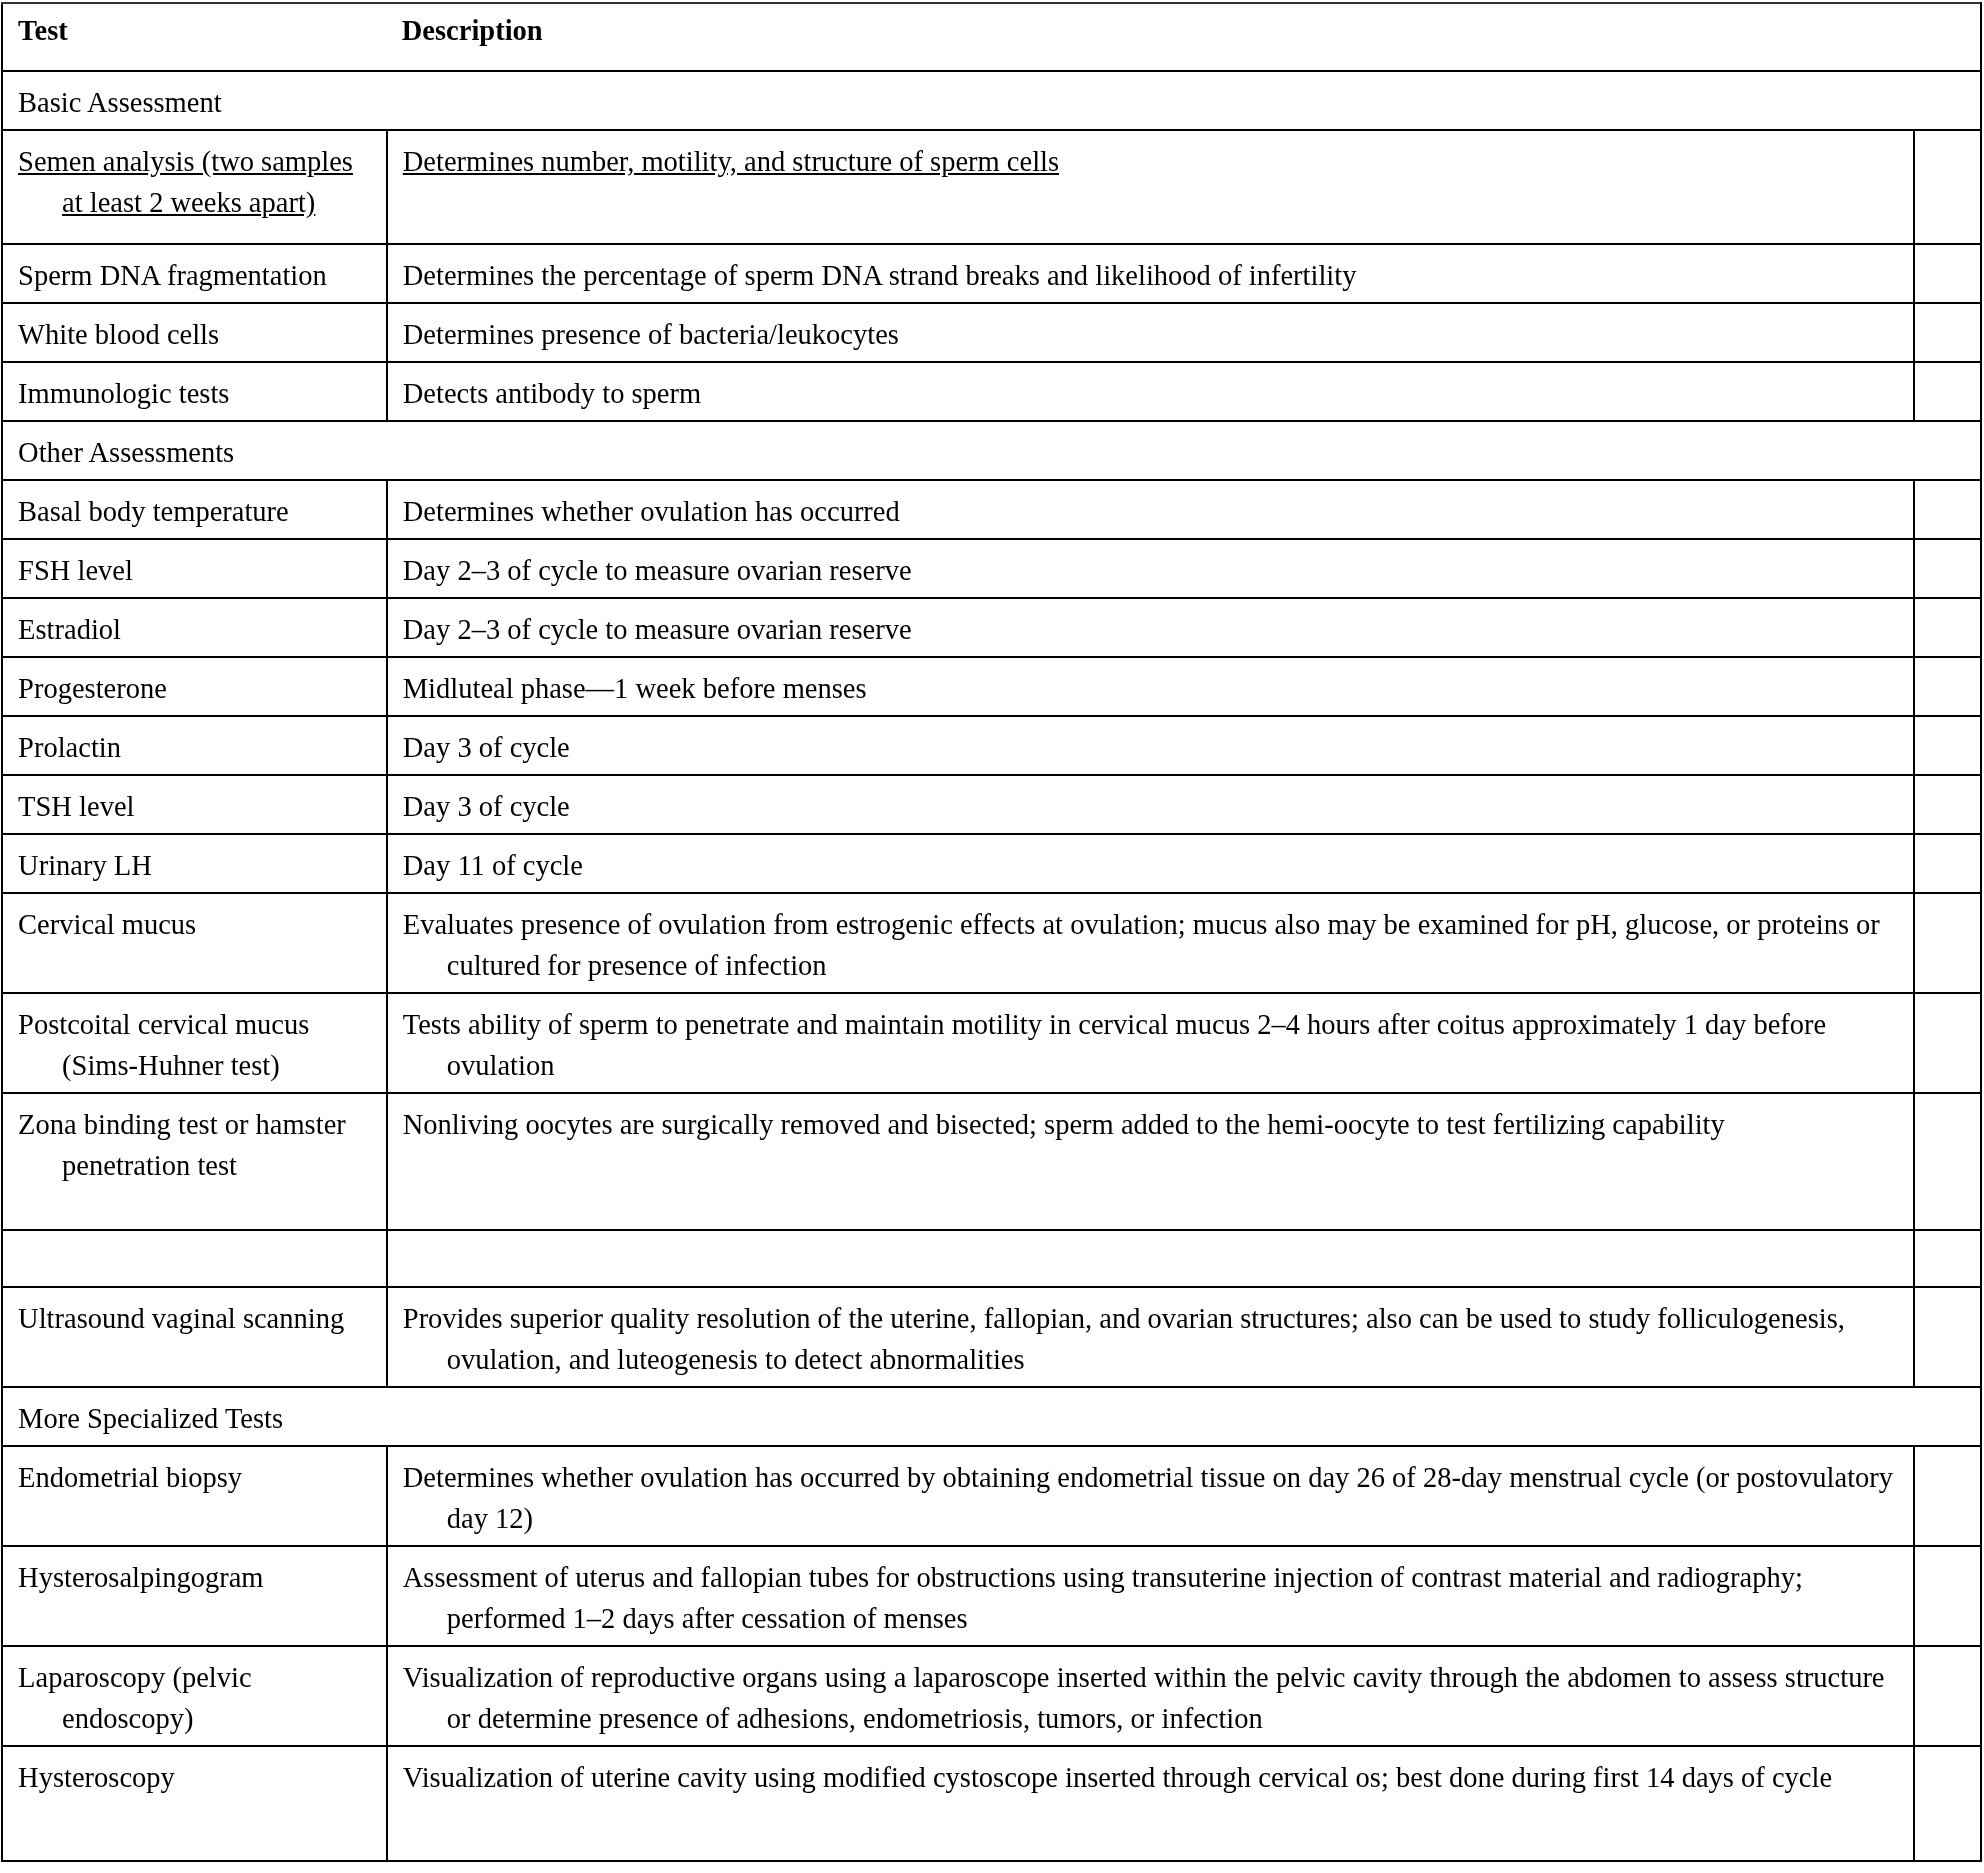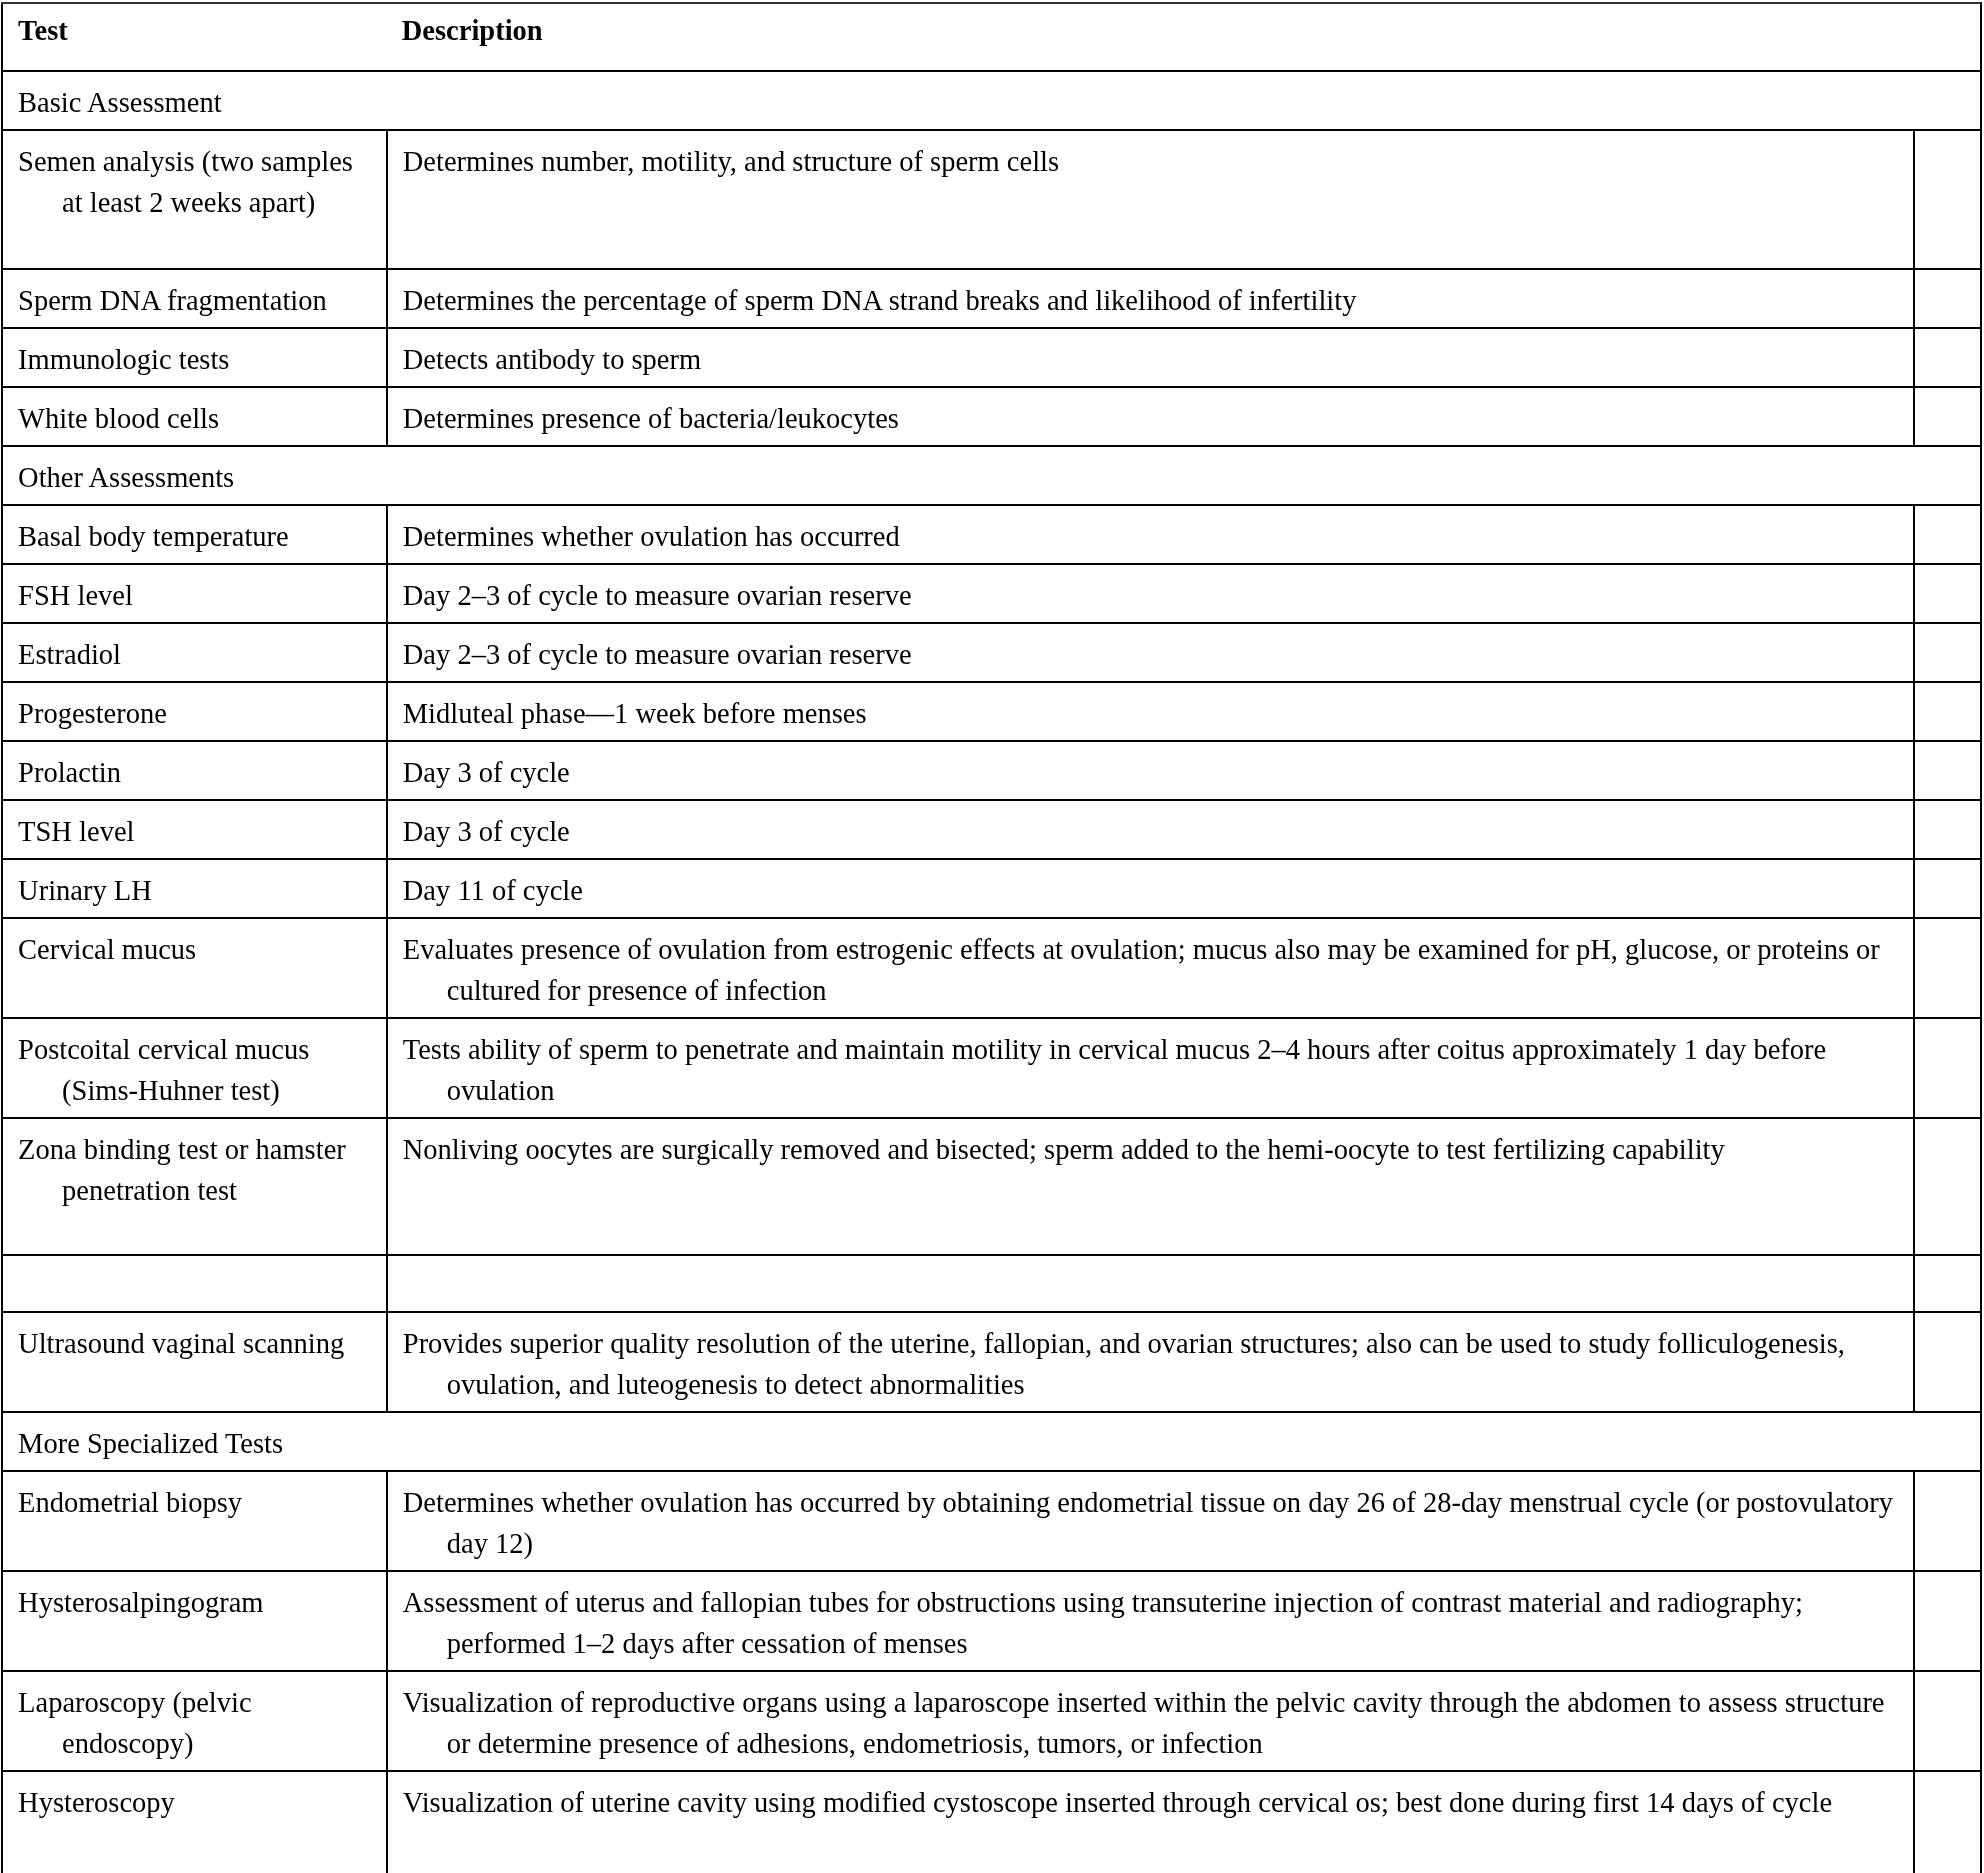--- a/index.html
+++ b/index.html
@@ -47,38 +47,38 @@
     <tr style="height:49px">
       <th class="first">Test</th>
       <th>Description</th>
       <th class="last"></th>
     </tr>
   </thead>
   <tbody id="tbody">
       <tr class="section" style="height: 57px;">
         <td colspan="3">Basic Assessment</td>
       </tr>
-      <tr style="height: 139px;">
+      <tr style="height: 114px; text-decoration: underline;">
         <td class="hang">Semen analysis (two samples at least 2 weeks apart)</td>
         <td class="hang">Determines number, motility, and structure of sperm cells</td>
         <td class="col3"></td>
       </tr>
       <tr style="height: 57px;">
         <td class="hang">Sperm DNA fragmentation</td>
         <td class="hang">Determines the percentage of sperm DNA strand breaks and likelihood of infertility</td>
         <td class="col3"></td>
       </tr>
       <tr style="height: 57px;">
-        <td class="hang">Immunologic tests</td>
-        <td class="hang">Detects antibody to sperm</td>
+        <td class="hang">White blood cells</td>
+        <td class="hang">Determines presence of bacteria/leukocytes</td>
         <td class="col3"></td>
       </tr>
       <tr style="height: 57px;">
-        <td class="hang">White blood cells</td>
-        <td class="hang">Determines presence of bacteria/leukocytes</td>
+        <td class="hang">Immunologic tests</td>
+        <td class="hang">Detects antibody to sperm</td>
         <td class="col3"></td>
       </tr>
       <tr class="section" style="height: 57px;">
         <td colspan="3">Other Assessments</td>
       </tr>
       <tr style="height: 57px;">
         <td class="hang">Basal body temperature</td>
         <td class="hang">Determines whether ovulation has occurred</td>
         <td class="col3"></td>
       </tr>

